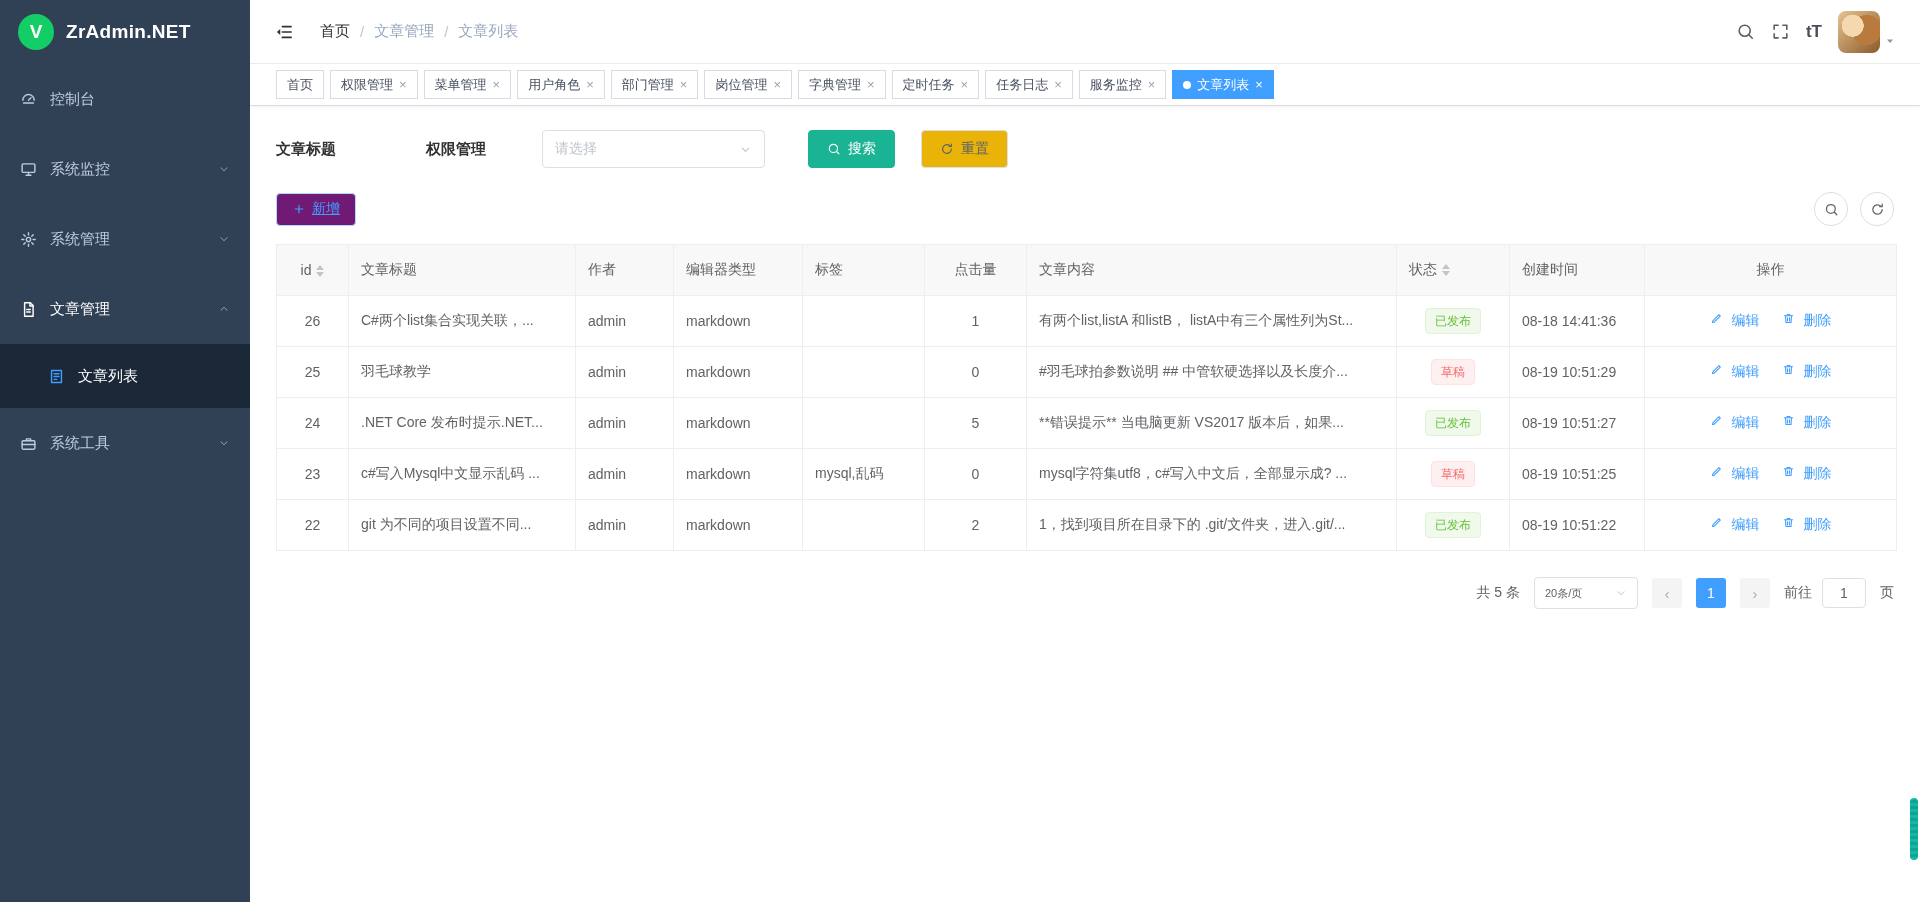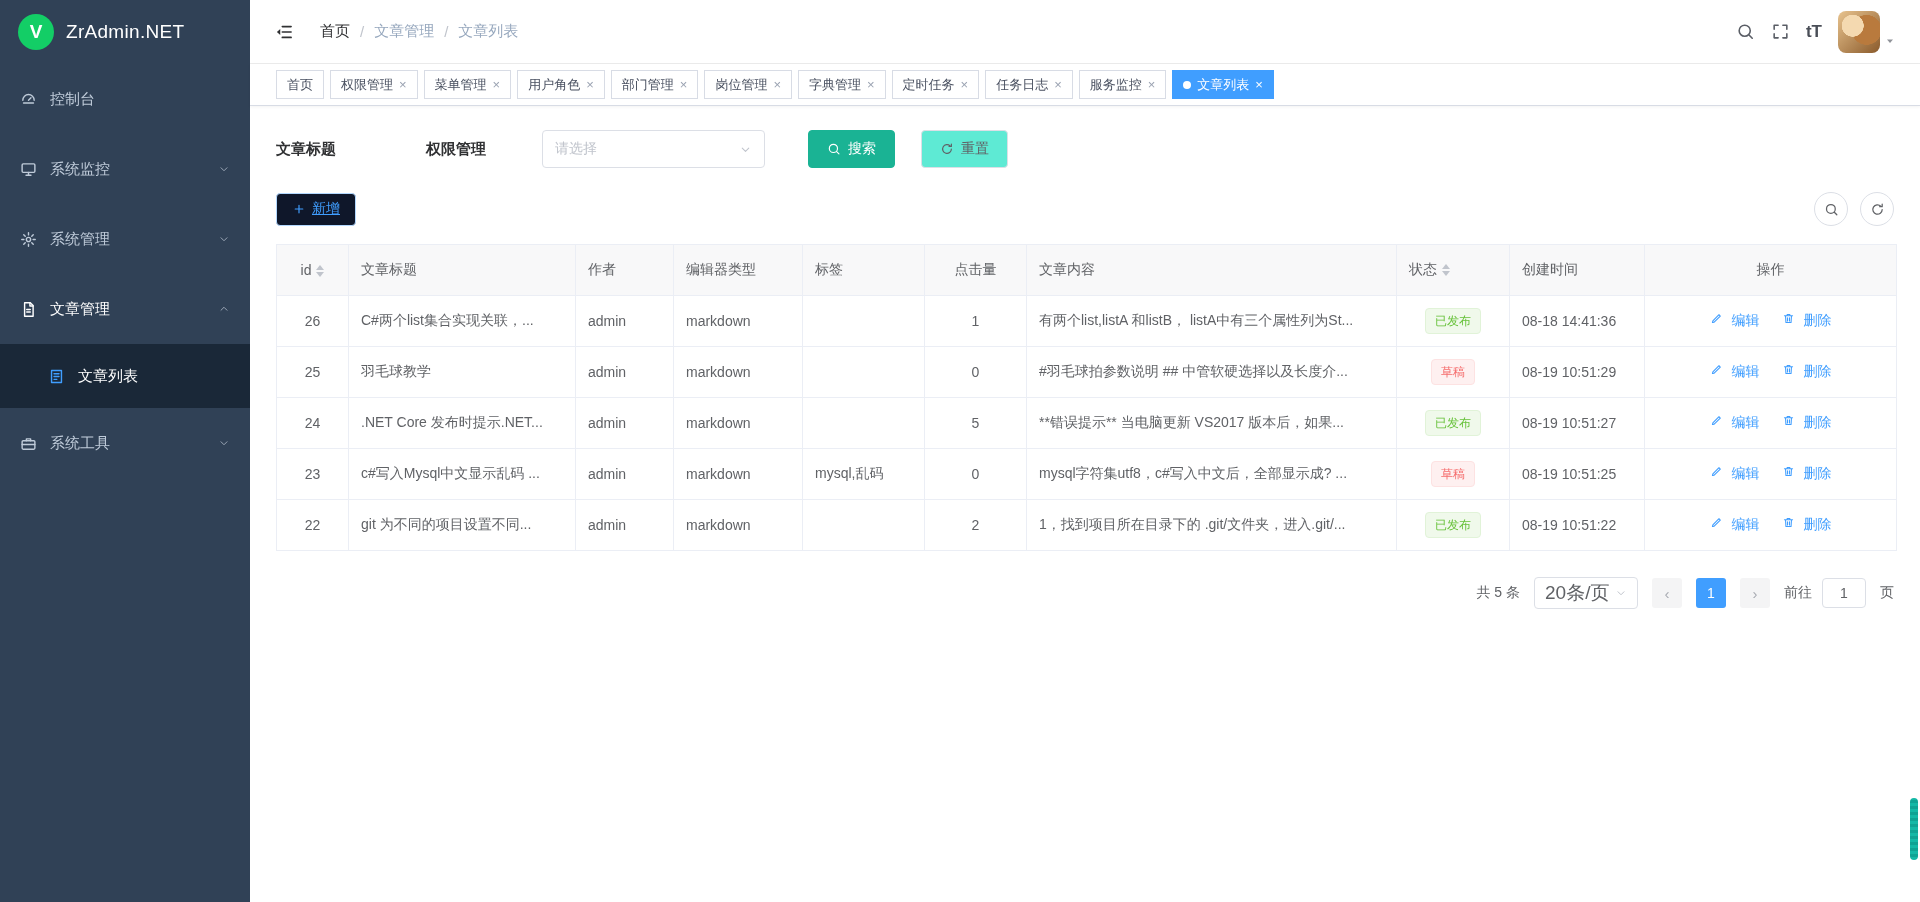--- a/index.html
+++ b/index.html
@@ -10,21 +10,21 @@
   html,body{width:1920px;height:902px;overflow:hidden;}
   body{font-family:"Liberation Sans","DejaVu Sans",sans-serif;background:#fff;color:#606266;position:relative;}
   .icon{display:inline-flex;align-items:center;justify-content:center;}
   .icon svg{width:1em;height:1em;display:block;}
   .up svg{transform:rotate(180deg);}
 
   
   .sidebar{position:absolute;left:0;top:0;width:250px;height:100%;background:var(--sidebar-bg);}
   .logo-row{height:64px;display:flex;align-items:center;gap:12px;padding:0 18px;cursor:pointer;}
   .logo-circle{width:36px;height:36px;border-radius:50%;background:var(--logo-green);color:#fff;font-weight:bold;font-size:19px;display:flex;align-items:center;justify-content:center;flex:none;}
-  .logo-title{color:#fff;font-size:19px;font-weight:normal;letter-spacing:.3px;}
+  .logo-title{color:#fff;font-size:19px;font-weight:bold;letter-spacing:.3px;}
   .menu-item{height:70px;display:flex;align-items:center;gap:13px;padding:0 20px;color:#bfcbd9;font-size:15px;cursor:pointer;}
   .menu-item .menu-icon{font-size:17px;}
   .menu-item .menu-arrow{margin-left:auto;font-size:12px;color:#9aa5b5;}
   .menu-item.open{color:#fff;}
   .menu-item.child{height:64px;padding-left:48px;background:var(--sidebar-active-bg);}
   .menu-item.child.active{background:#1a2838;color:#fff;}
   .menu-item.child.active .menu-icon{color:var(--primary);}
 
   
   .main{position:absolute;left:250px;top:0;right:0;bottom:0;background:#fff;}
@@ -55,49 +55,49 @@
 
   
   .filter-row{display:flex;align-items:center;height:38px;margin-bottom:24px;}
   .filter-label{font-size:15px;font-weight:bold;color:#303133;width:70px;flex:none;}
   .filter-label.second{margin-left:80px;}
   .text-input{width:211px;height:38px;border:1px solid #dcdfe6;border-radius:4px;padding:0 12px;font-size:14px;color:#606266;outline:none;margin-left:46px;font-family:inherit;}
   .text-input::placeholder{color:#bfc4cc;}
   .fake-select{width:223px;height:38px;border:1px solid #dcdfe6;border-radius:4px;padding:0 12px;display:flex;align-items:center;justify-content:space-between;margin-left:46px;cursor:pointer;background:#fff;}
   .fake-select .ph{color:#c0c4cc;font-size:14px;}
   .fake-select .icon{color:#c0c4cc;font-size:13px;}
-  .btn{height:38px;border-radius:4px;border:1px solid transparent;display:inline-flex;align-items:center;gap:7px;padding:0 18px;font-size:14px;cursor:pointer;font-family:inherit;background:#5eead4;}
+  .btn{height:38px;border-radius:4px;border:1px solid transparent;display:inline-flex;align-items:center;gap:7px;padding:0 18px;font-size:14px;cursor:pointer;font-family:inherit;background:#eab308;}
   .btn .icon{font-size:14px;}
   .btn-search{background:var(--teal);border-color:var(--teal);color:#fff;margin-left:43px;}
   .btn-reset{border-color:#dcdfe6;color:#606266;margin-left:26px;}
 
   
   .toolbar{display:flex;align-items:center;justify-content:space-between;margin-bottom:18px;}
-  .btn-add{height:33px;padding:0 15px;background:#0f172a;border:1px solid #b3d8ff;color:var(--primary);border-radius:4px;display:inline-flex;align-items:center;gap:6px;font-size:14px;cursor:pointer;font-family:inherit;text-decoration:underline;}
+  .btn-add{height:33px;padding:0 15px;background:#701a75;border:1px solid #b3d8ff;color:var(--primary);border-radius:4px;display:inline-flex;align-items:center;gap:6px;font-size:14px;cursor:pointer;font-family:inherit;text-decoration:underline;}
   .toolbar-right{display:flex;gap:12px;}
   .circle-btn{width:34px;height:34px;border-radius:50%;border:1px solid #dcdfe6;background:#fff;color:#606266;display:flex;align-items:center;justify-content:center;font-size:15px;cursor:pointer;}
 
   
   table{width:100%;border-collapse:collapse;table-layout:fixed;font-size:14px;}
   th,td{border:1px solid #ebeef5;height:51px;padding:0 12px;text-align:left;overflow:hidden;white-space:nowrap;text-overflow:ellipsis;}
   th{background:#f8f8f9;color:#606266;font-weight:normal;}
   td{color:#606266;}
   .sort-carets{display:inline-flex;flex-direction:column;vertical-align:middle;margin-left:5px;}
   .caret-asc{width:0;height:0;border-left:4px solid transparent;border-right:4px solid transparent;border-bottom:5px solid #c0c4cc;margin-bottom:2px;}
   .caret-desc{width:0;height:0;border-left:4px solid transparent;border-right:4px solid transparent;border-top:5px solid #c0c4cc;}
   .tag{display:inline-block;height:26px;line-height:24px;padding:0 9px;border-radius:4px;font-size:12px;border:1px solid transparent;}
   .tag.success{color:var(--success);background:#f0f9eb;border-color:#e1f3d8;}
   .tag.danger{color:var(--danger);background:#fef0f0;border-color:#fde2e2;}
   .row-link{color:var(--primary);display:inline-flex;align-items:flex-start;gap:9px;cursor:pointer;text-decoration:none;}
   .row-link .icon{font-size:13px;}
   .row-link + .row-link{margin-left:22px;}
 
   
   .pagination{display:flex;align-items:center;justify-content:flex-end;gap:14px;margin-top:26px;font-size:14px;color:#606266;}
-  .page-size{width:104px;height:32px;border:1px solid #dcdfe6;border-radius:4px;display:flex;align-items:center;justify-content:space-between;padding:0 10px;font-size:19px;cursor:pointer;}
+  .page-size{width:104px;height:32px;border:1px solid #dcdfe6;border-radius:4px;display:flex;align-items:center;justify-content:space-between;padding:0 10px;font-size:11px;cursor:pointer;}
   .page-size .icon{color:#c0c4cc;font-size:12px;}
   .pg-btn{width:30px;height:30px;border:none;border-radius:3px;background:#f4f4f5;color:#a8abb2;display:flex;align-items:center;justify-content:center;font-size:15px;cursor:pointer;font-family:inherit;}
   .pg-num{width:30px;height:30px;border-radius:3px;background:var(--primary);color:#fff;display:flex;align-items:center;justify-content:center;font-size:14px;cursor:pointer;}
   .goto-input{width:44px;height:30px;border:1px solid #dcdfe6;border-radius:4px;text-align:center;font-size:14px;color:#606266;outline:none;font-family:inherit;}
   .goto-label{margin-right:-4px;}
 
   .scroll-thumb{position:absolute;right:2px;bottom:42px;width:8px;height:62px;border-radius:4px;background:repeating-linear-gradient(0deg,#14b8a6 0 3px,#0fa394 3px 6px);}
 </style>
 </head>
 <body>

